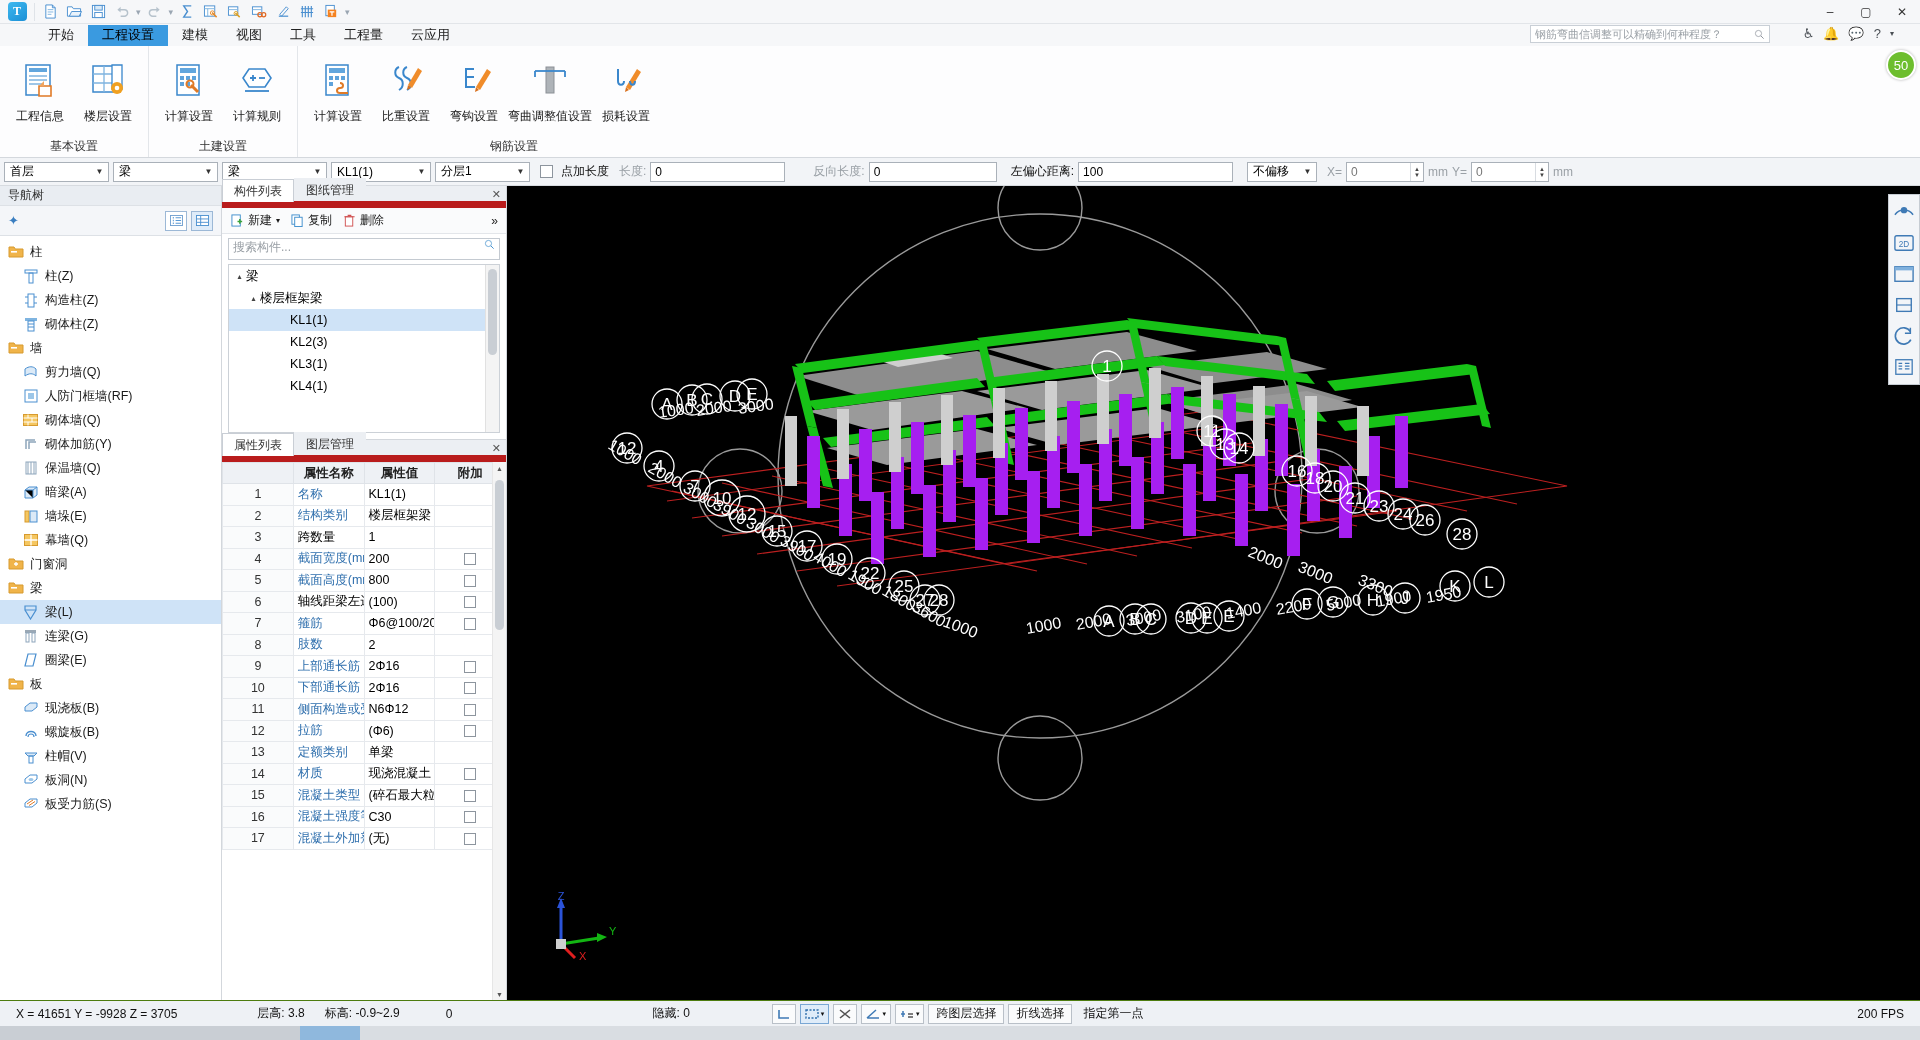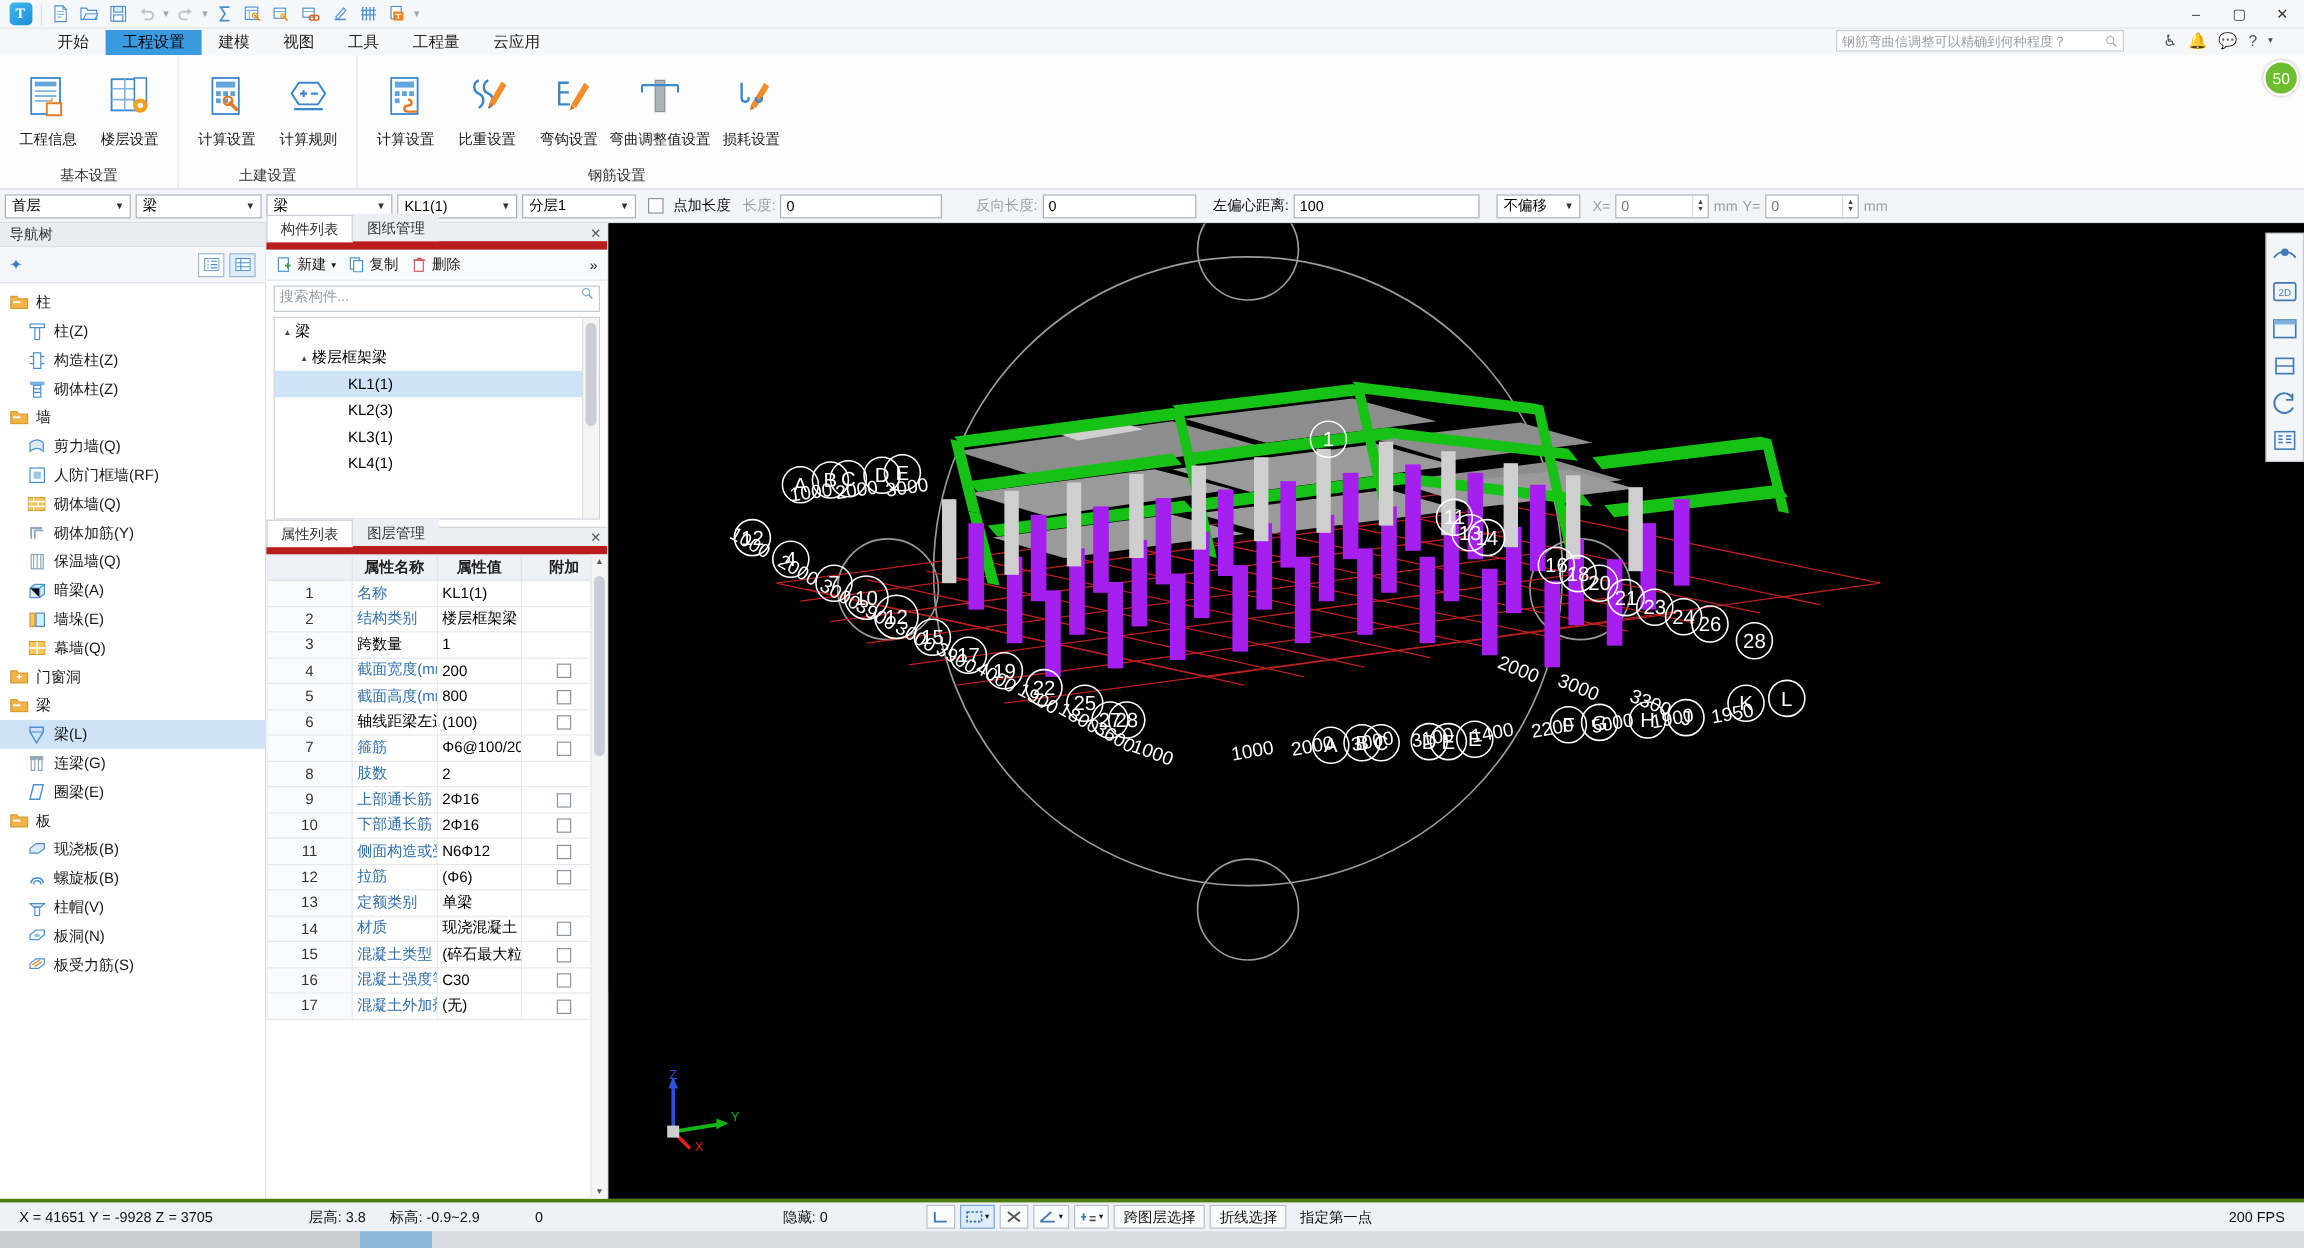--- a/index.html
+++ b/index.html
@@ -141,21 +141,21 @@
   .canvaswrap{ flex:1; position:relative; background:#000; overflow:hidden;}
   .canvas3d{ position:absolute; inset:0; }
   .axes{ position:absolute; left:40px; bottom:38px; width:70px; height:70px;}
   .rtoolbar{
     position:absolute; right:0; top:8px; width:32px; background:#f3f5f8; border:1px solid #c6ccd3;
     display:flex; flex-direction:column; align-items:center; padding:4px 0; gap:5px;
   }
   .rtb{ width:26px;height:26px; display:flex;align-items:center;justify-content:center; color:#3f7ab5;}
 
   
-  .statusbar{ height:26px; background:#eef1f5; border-top:3px solid #4d7c0f; display:flex; align-items:center; font-size:12px; color:#111; padding:12px 6px; gap:0;}
+  .statusbar{ height:26px; background:#eef1f5; border-top:1px solid #4d7c0f; display:flex; align-items:center; font-size:12px; color:#111; padding:12px 6px; gap:0;}
   .sb{ padding:0 10px; white-space:nowrap;}
   .sbtn{ height:20px; min-width:24px; border:1px solid #b9c0c8; background:#fafbfc; display:flex; align-items:center; justify-content:center; padding:0 4px; margin-right:4px; font-size:11px;}
   .sbtn.txt{ padding:0 7px; font-size:12px;}
   .sbtn.act{ background:#dfecf9; border-color:#7aa7d4;}
   .taskbar{ height:14px; background:#d9dde2; display:flex; align-items:center;}
   .tbseg{ height:14px; }
 </style>
 </head>
 <body>
 

